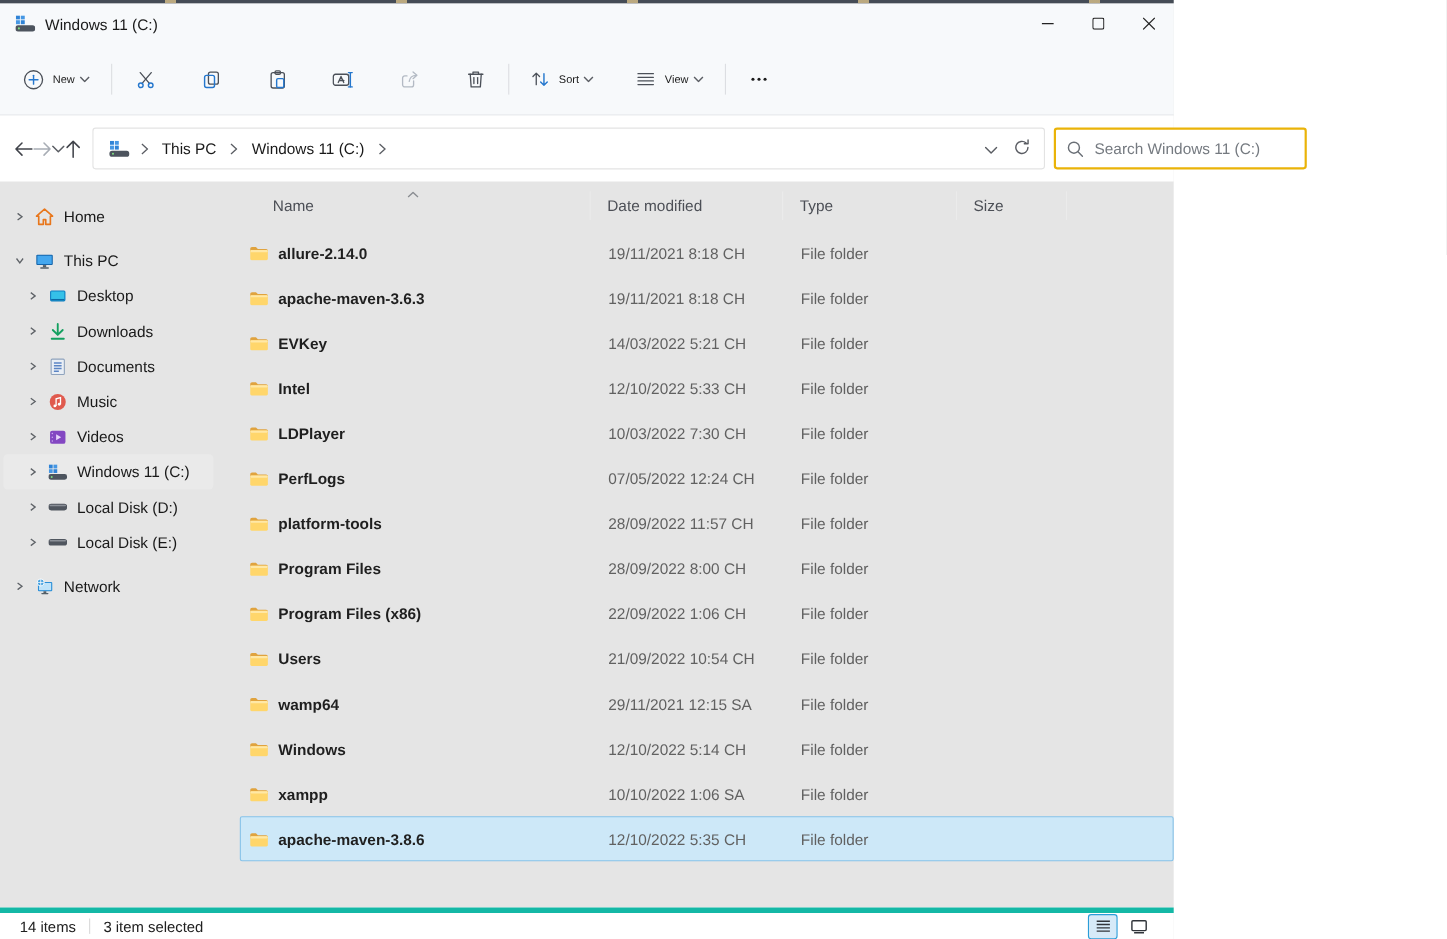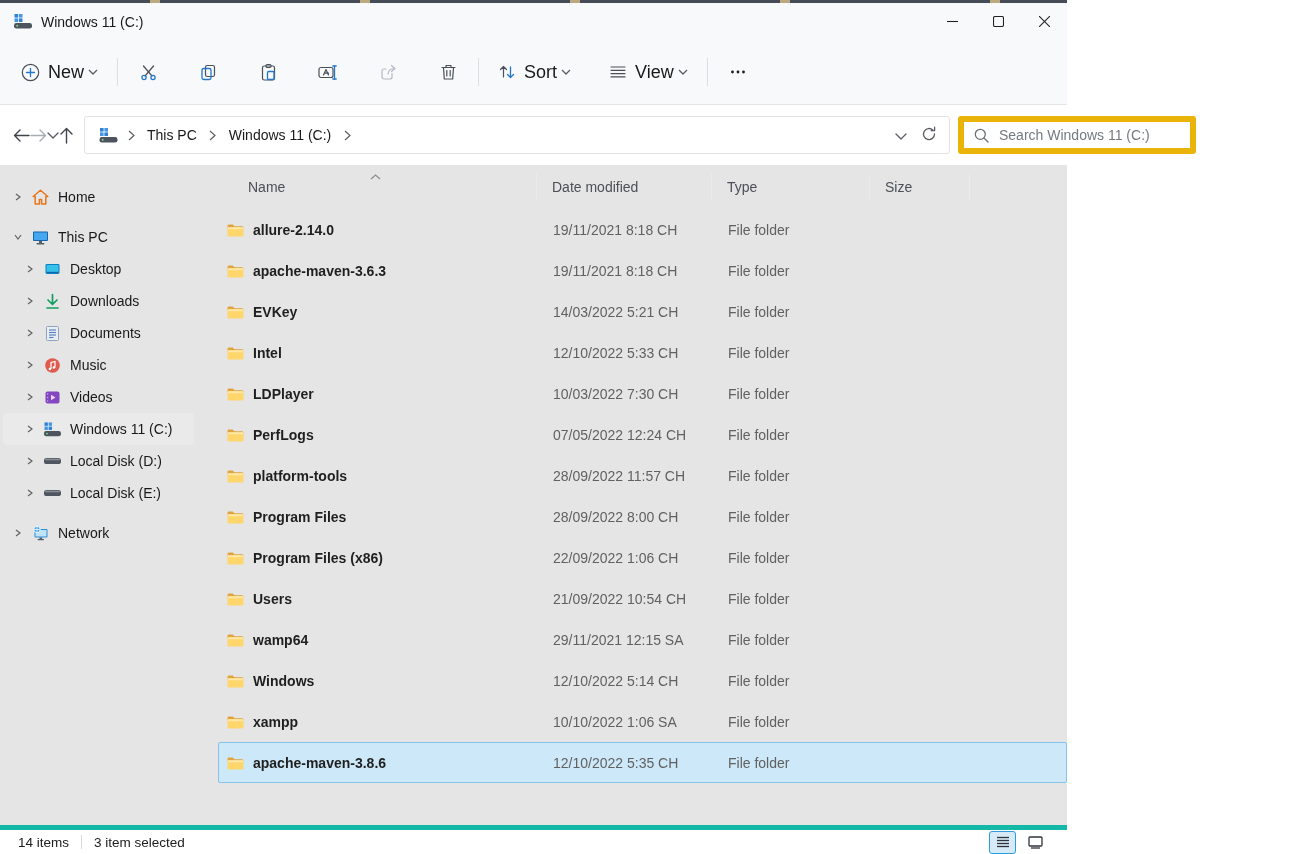--- a/index.html
+++ b/index.html
@@ -18,40 +18,40 @@
   .titlebar .title { font-size:14px; color:#191919; }
   .win-controls { margin-left:auto; display:flex; height:100%; }
   .win-btn { width:46px; height:100%; display:flex; align-items:center; justify-content:center; }
   .win-btn svg { stroke:#222; stroke-width:1.1; fill:none; }
 
   
   .toolbar { height:65px; background:#f7f9fb; border-bottom:1px solid #e4e6e9; display:flex; align-items:center; padding:0 12px; }
   .tb-btn { height:40px; border-radius:5px; display:flex; align-items:center; justify-content:center; padding:0 9px; }
   .tb-icon { width:40px; }
   .tb-btn svg { display:block; }
-  .tb-label { margin:0 4px 0 8px; font-size:18px; color:#191919; }
+  .tb-label { margin:0 4px 0 8px; font-size:10px; color:#191919; }
   .chev { width:10px; height:6px; }
   .chev polyline { fill:none; stroke:#5a5d63; stroke-width:1.3; }
   .tb-sep { width:1px; height:28px; background:#dcdee2; margin:0 10px; }
   .tb-gap { width:20px; }
   .icon-stroke { fill:none; stroke:#4b5058; stroke-width:1.2; stroke-linecap:round; stroke-linejoin:round; }
   .icon-blue  { fill:none; stroke:#2577cd; stroke-width:1.3; stroke-linecap:round; stroke-linejoin:round; }
   .icon-gray  { fill:none; stroke:#b3bac4; stroke-width:1.2; stroke-linecap:round; stroke-linejoin:round; }
 
   
   .navbar { height:60px; background:#fff; display:flex; align-items:center; padding:0 13px; }
   .nav-btn { width:37px; height:34px; display:flex; align-items:center; justify-content:center; border-radius:5px; }
   .addr-box { height:38px; flex:0 0 auto; width:866px; margin-left:10px; border:1px solid #e3e3e3; background:#fff; border-radius:3px; display:flex; align-items:center; padding:0 8px; }
   .addr-box .drive-ic { width:19px; height:15px; margin:0 4px 0 6px; }
   .crumb { padding:0 7px; height:28px; display:flex; align-items:center; border-radius:3px; color:#191919; white-space:nowrap; }
   .crumb-sep { width:18px; height:18px; display:flex; align-items:center; justify-content:center; }
   .crumb-sep svg { width:7px; height:11px; }
   .crumb-sep polyline { fill:none; stroke:#5a5d63; stroke-width:1.2; }
   .addr-right { margin-left:auto; display:flex; align-items:center; gap:14px; padding-right:4px; }
-  .search-box { height:38px; width:254px; margin-left:8px; border:6px solid #eab308; border-radius:3px; display:flex; align-items:center; padding:0 10px; background:#fff; }
+  .search-box { height:38px; width:254px; margin-left:8px; border:2px solid #eab308; border-radius:3px; display:flex; align-items:center; padding:0 10px; background:#fff; }
   .search-box input { border:none; outline:none; flex:1; font-family:"Liberation Sans", sans-serif; font-size:14px; color:#191919; margin-left:10px; background:transparent; }
   .search-box input::placeholder { color:#757a80; }
 
   
   .content { flex:1; display:flex; min-height:0; }
   .sidebar { width:197px; padding-top:16px; overflow:hidden; flex:0 0 auto; }
   .side-item { height:32px; display:flex; align-items:center; margin:0 3px; padding-left:7px; border-radius:4px; }
   .side-item.child { padding-left:19px; }
   .side-item.selected { background:#eaeaea; }
   .side-item .expander { width:16px; height:16px; display:flex; align-items:center; justify-content:center; flex:0 0 auto; }

